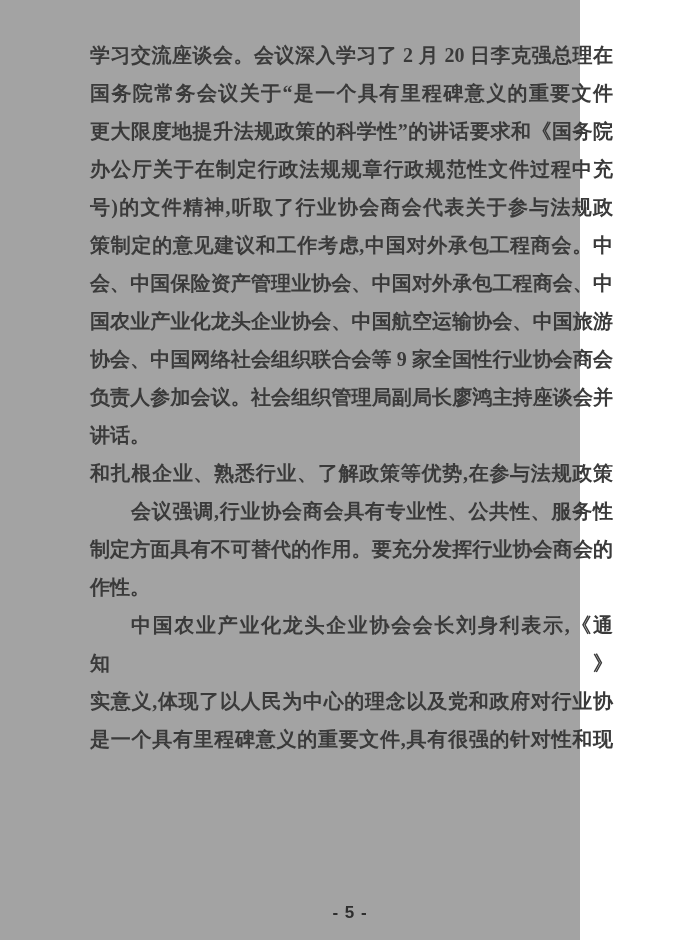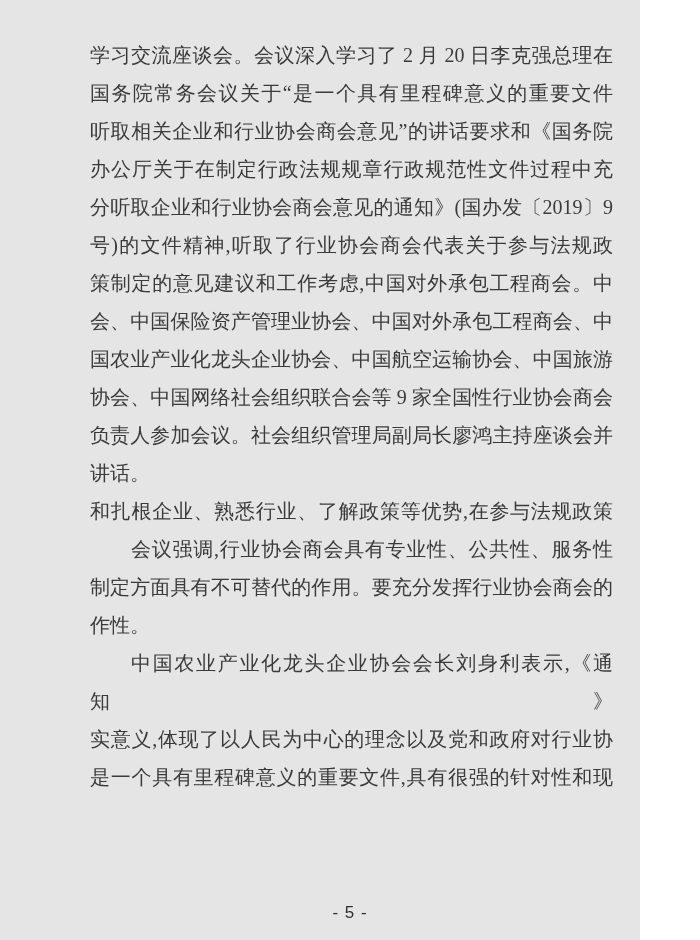--- a/index.html
+++ b/index.html
@@ -5,24 +5,25 @@
   html, body {
     margin: 0;
     padding: 0;
     width: 700px;
     height: 940px;
     background: #ffffff;
     overflow: hidden;
   }
   .page {
     position: relative;
-    width: 640px;
+    width: 580px;
     height: 940px;
-    background: #e5e5e5;
+    background: #a3a3a3;
     font-family: "Liberation Serif", "DejaVu Serif", serif;
+    font-weight: bold;
   }
   .doc {
     position: absolute;
     left: 90px;
     top: 36px;
     width: 523px;
     color: #3a3a3a;
     font-size: 20px;
     line-height: 38px;
   }
@@ -50,23 +51,22 @@
     font-family: "Liberation Sans", "DejaVu Sans", sans-serif;
   }
 </style>
 </head>
 <body>
 
 <div class="page">
   <div class="doc">
     <div class="line fill">学习交流座谈会。会议深入学习了 2 月 20 日李克强总理在</div>
     <div class="line fill">国务院常务会议关于“是一个具有里程碑意义的重要文件</div>
-    <div class="line fill">听取相关企业和行业协会商会意见”的讲话要求和《国务院</div>
+    <div class="line fill">更大限度地提升法规政策的科学性”的讲话要求和《国务院</div>
     <div class="line fill">办公厅关于在制定行政法规规章行政规范性文件过程中充</div>
-    <div class="line fill">分听取企业和行业协会商会意见的通知》(国办发〔2019〕9</div>
     <div class="line fill">号)的文件精神,听取了行业协会商会代表关于参与法规政</div>
     <div class="line fill">策制定的意见建议和工作考虑,中国对外承包工程商会。中</div>
     <div class="line fill">会、中国保险资产管理业协会、中国对外承包工程商会、中</div>
     <div class="line fill">国农业产业化龙头企业协会、中国航空运输协会、中国旅游</div>
     <div class="line fill">协会、中国网络社会组织联合会等 9 家全国性行业协会商会</div>
     <div class="line fill">负责人参加会议。社会组织管理局副局长廖鸿主持座谈会并</div>
     <div class="line">讲话。</div>
     <div class="line fill">和扎根企业、熟悉行业、了解政策等优势,在参与法规政策</div>
     <div class="line fill indent">会议强调,行业协会商会具有专业性、公共性、服务性</div>
     <div class="line fill">制定方面具有不可替代的作用。要充分发挥行业协会商会的</div>

